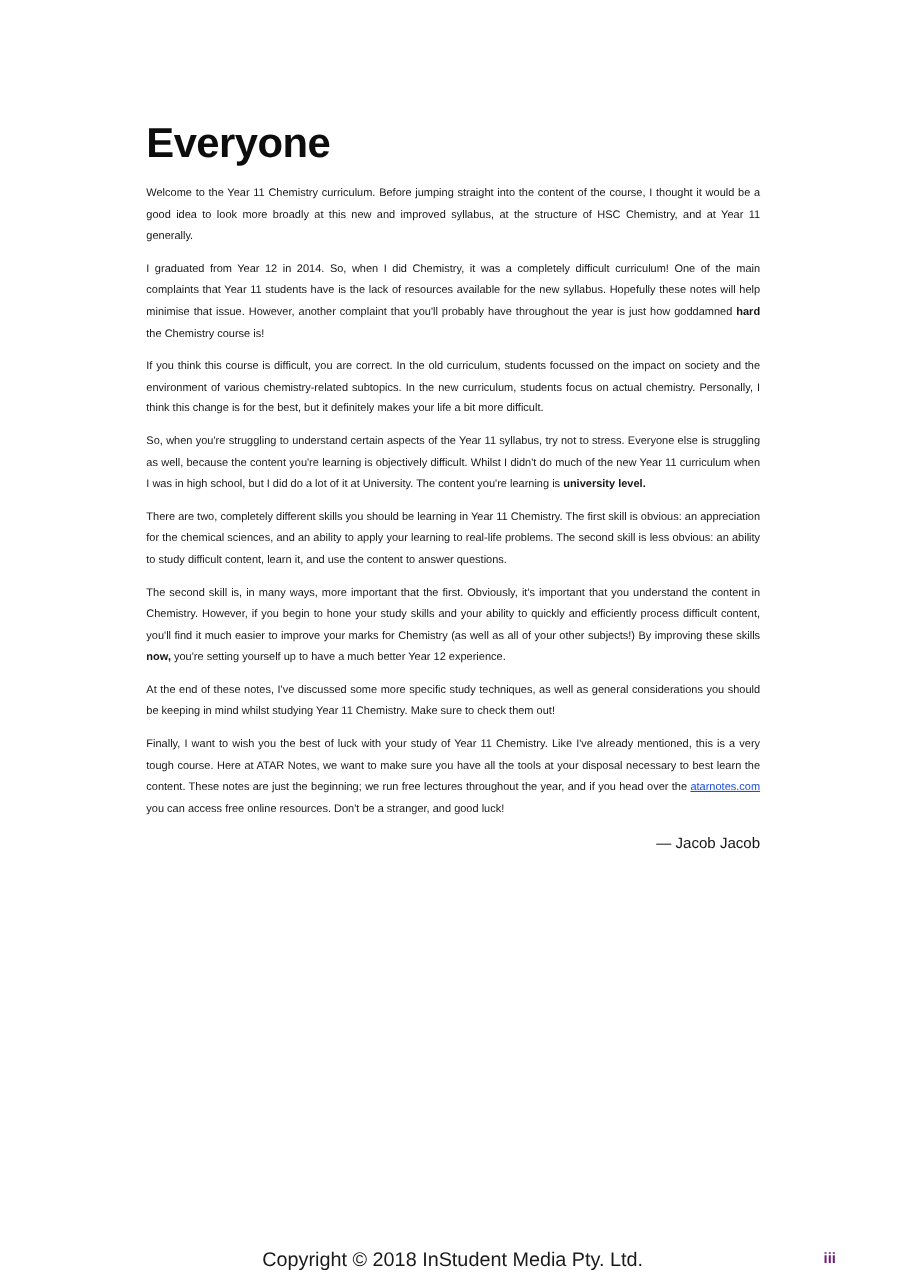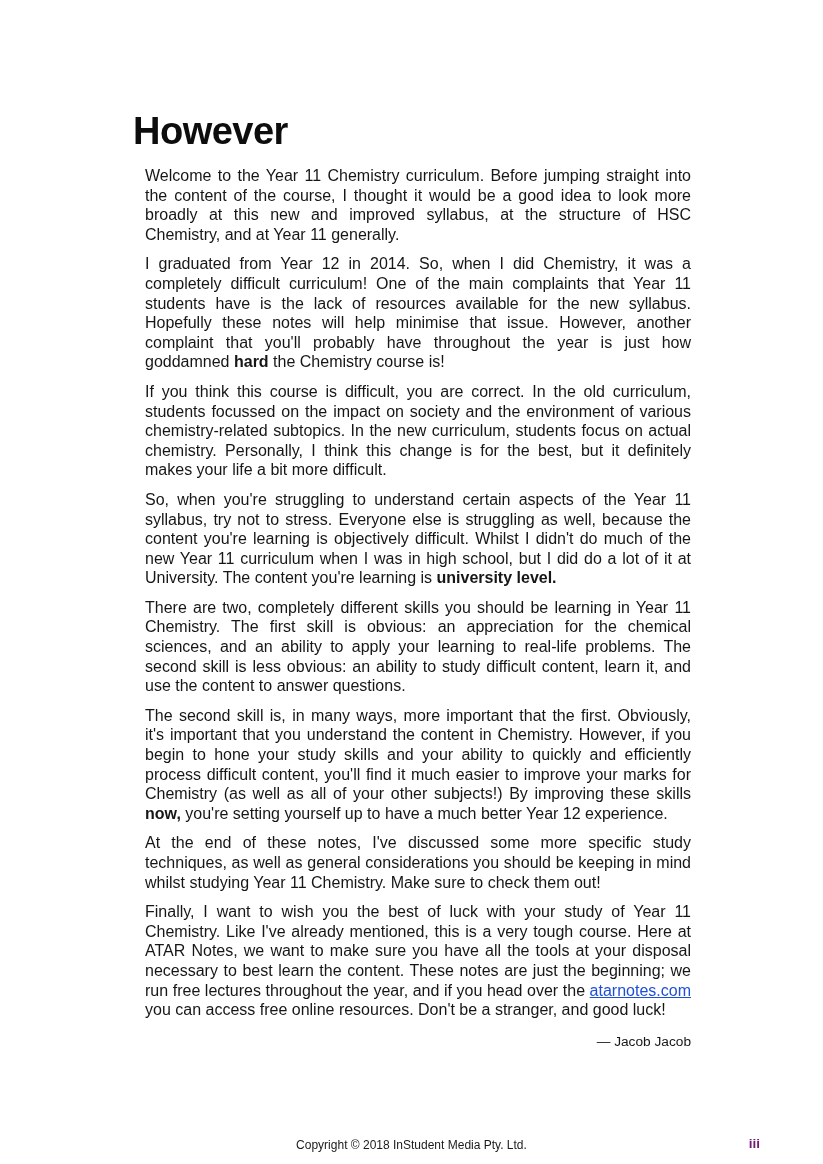--- a/index.html
+++ b/index.html
@@ -28,22 +28,22 @@
   }
   .title {
     font-size: 38px;
     line-height: 44px;
     font-weight: 700;
     letter-spacing: -0.5px;
     margin: 0 0 13px 0;
     color: #0d0d0d;
   }
   .body-text p {
-    margin: 0 0 10px 12px;
-    font-size: 16px;
+    margin: 0 0 10px 0;
+    font-size: 10px;
     line-height: 19.6px;
     text-align: justify;
     color: #161616;
   }
   .body-text strong {
     font-weight: 700;
   }
   .body-link {
     color: #1d4ed8;
     text-decoration: underline;
@@ -55,41 +55,41 @@
     line-height: 19.6px;
     text-align: right;
     color: #161616;
   }
   .footer-copyright {
     position: absolute;
     left: 0;
     right: 0;
     top: 1137px;
     text-align: center;
-    font-size: 12px;
+    font-size: 18px;
     line-height: 16px;
     color: #1a1a1a;
   }
   .footer-page-number {
     position: absolute;
     top: 1135px;
     right: 63px;
     font-size: 13.5px;
     line-height: 17px;
     font-weight: 700;
     color: #701a75;
   }
 </style>
 </head>
 <body>
 
 <div class="page">
 
   <div class="content">
-    <h1 class="title">However</h1>
+    <h1 class="title">Everyone</h1>
 
     <div class="body-text">
       <p><span>Welcome to the Year 11 Chemistry curriculum. Before jumping straight into the content of the course, I thought it would be a good idea to look more broadly at this new and improved syllabus, at the structure of HSC Chemistry, and at Year 11 generally.</span></p>
       <p><span>I graduated from Year 12 in 2014. So, when I did Chemistry, it was a completely difficult curriculum! One of the main complaints that Year 11 students have is the lack of resources available for the new syllabus. Hopefully these notes will help minimise that issue. However, another complaint that you'll probably have throughout the year is just how goddamned </span><strong>hard</strong><span> the Chemistry course is!</span></p>
       <p><span>If you think this course is difficult, you are correct. In the old curriculum, students focussed on the impact on society and the environment of various chemistry-related subtopics. In the new curriculum, students focus on actual chemistry. Personally, I think this change is for the best, but it definitely makes your life a bit more difficult.</span></p>
       <p><span>So, when you're struggling to understand certain aspects of the Year 11 syllabus, try not to stress. Everyone else is struggling as well, because the content you're learning is objectively difficult. Whilst I didn't do much of the new Year 11 curriculum when I was in high school, but I did do a lot of it at University. The content you're learning is </span><strong>university level.</strong></p>
       <p><span>There are two, completely different skills you should be learning in Year 11 Chemistry. The first skill is obvious: an appreciation for the chemical sciences, and an ability to apply your learning to real-life problems. The second skill is less obvious: an ability to study difficult content, learn it, and use the content to answer questions.</span></p>
       <p><span>The second skill is, in many ways, more important that the first. Obviously, it's important that you understand the content in Chemistry. However, if you begin to hone your study skills and your ability to quickly and efficiently process difficult content, you'll find it much easier to improve your marks for Chemistry (as well as all of your other subjects!) By improving these skills </span><strong>now,</strong><span> you're setting yourself up to have a much better Year 12 experience.</span></p>
       <p><span>At the end of these notes, I've discussed some more specific study techniques, as well as general considerations you should be keeping in mind whilst studying Year 11 Chemistry. Make sure to check them out!</span></p>
       <p><span>Finally, I want to wish you the best of luck with your study of Year 11 Chemistry. Like I've already mentioned, this is a very tough course. Here at ATAR Notes, we want to make sure you have all the tools at your disposal necessary to best learn the content. These notes are just the beginning; we run free lectures throughout the year, and if you head over the </span><a class="body-link">atarnotes.com</a><span> you can access free online resources. Don't be a stranger, and good luck!</span></p>

